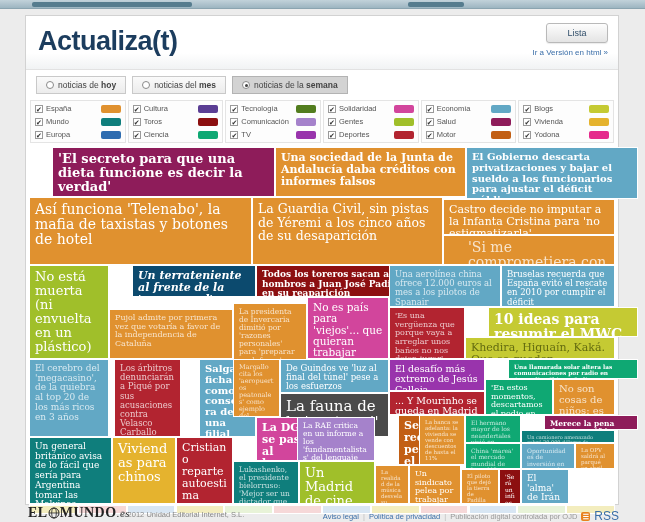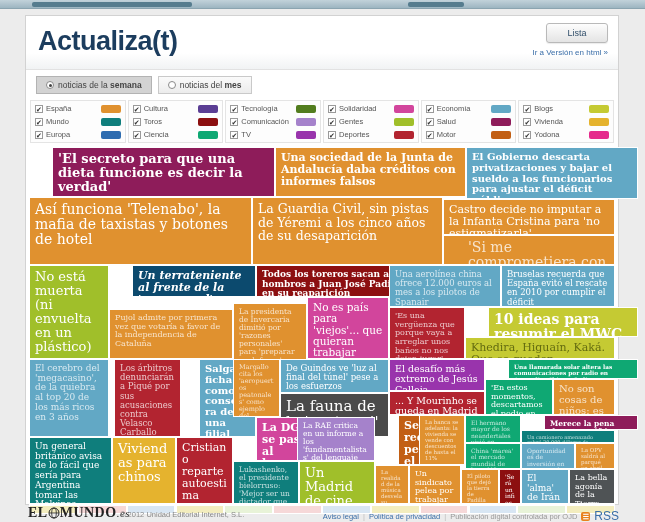--- a/index.html
+++ b/index.html
@@ -70,27 +70,31 @@
 </div>
 
 <div class="card">
   <div class="card-header">
     <div class="app-title">Actualiza(t)</div>
     <div class="lista-btn">Lista</div>
     <div class="html-link">Ir a Versión en html »</div>
   </div>
 
   <div class="radio-row" id="radio-row">
+      <div class="radio-tab">
+        <span class="radio-dot"></span>
+        <span><span>noticias de </span><b>hoy</b></span>
+      </div>
+      <div class="radio-tab">
+        <span class="radio-dot"></span>
+        <span><span>noticias del </span><b>mes</b></span>
+      </div>
       <div class="radio-tab sel">
         <span class="radio-dot"></span>
         <span><span>noticias de la </span><b>semana</b></span>
-      </div>
-      <div class="radio-tab">
-        <span class="radio-dot"></span>
-        <span><span>noticias del </span><b>mes</b></span>
       </div>
     </div>
 
   <div class="cat-grid" id="cat-grid">
       <div class="cat-col">
         <div class="cat-cell">
           <span class="chk">✔</span>
           <span class="cat-label">España</span>
           <span class="swatch" style="background: rgb(224, 145, 47);"></span>
         </div>
@@ -235,21 +239,20 @@
       <a class="tile" style="left: 0px; top: 290px; width: 83px; height: 67px; background: rgb(15, 126, 124); font-size: 9px;">Un general británico avisa de lo fácil que sería para Argentina tomar las Malvinas</a>
       <a class="tile" style="left: 83px; top: 290px; width: 64px; height: 67px; background: rgb(229, 179, 46); font-size: 13px;">Viviendas para chinos</a>
       <a class="tile" style="left: 147px; top: 290px; width: 57px; height: 67px; background: rgb(178, 36, 48); font-size: 11px;">Cristiano reparte autoestima</a>
       <a class="tile m" style="left: 204px; top: 314px; width: 66px; height: 43px; background: rgb(15, 126, 124); font-size: 7.5px;">Lukashenko, el presidente bielorruso: 'Mejor ser un dictador que ser gay'</a>
       <a class="tile" style="left: 270px; top: 314px; width: 76px; height: 43px; background: rgb(160, 191, 42); font-size: 13px;">Un Madrid de cine en 3-D</a>
       <a class="tile m" style="left: 346px; top: 318px; width: 34px; height: 39px; background: rgb(224, 145, 47); font-size: 5.5px;">La realidad de la música desvela su atención: 'toda la publicidad es mentira'</a>
       <a class="tile" style="left: 380px; top: 318px; width: 52px; height: 39px; background: rgb(224, 145, 47); font-size: 8px;">Un sindicato pelea por trabajar</a>
       <a class="tile m" style="left: 432px; top: 322px; width: 38px; height: 35px; background: rgb(224, 145, 47); font-size: 5.5px;">El piloto que dejó la tierra de Padilla para volar de nuevo</a>
       <a class="tile" style="left: 470px; top: 322px; width: 22px; height: 35px; background: rgb(140, 15, 16); font-size: 6px;">'Será un infierno para el que venga'</a>
       <a class="tile" style="left: 492px; top: 322px; width: 48px; height: 35px; background: rgb(98, 168, 197); font-size: 9px;">El 'alma' de Irán</a>
-      <a class="tile" style="left: 540px; top: 322px; width: 46px; height: 35px; background: rgb(79, 83, 85); font-size: 8px;">La bella agonía de la Tierra</a>
       <div class="pastel" style="left: 0px; width: 48.8333px; background: rgb(243, 237, 190);"></div>
       <div class="pastel" style="left: 48.8333px; width: 48.8333px; background: rgb(246, 216, 216);"></div>
       <div class="pastel" style="left: 97.6667px; width: 48.8333px; background: rgb(216, 230, 243);"></div>
       <div class="pastel" style="left: 146.5px; width: 48.8333px; background: rgb(243, 237, 190);"></div>
       <div class="pastel" style="left: 195.333px; width: 48.8333px; background: rgb(232, 243, 216);"></div>
       <div class="pastel" style="left: 244.167px; width: 48.8333px; background: rgb(246, 216, 216);"></div>
       <div class="pastel" style="left: 293px; width: 48.8333px; background: rgb(216, 230, 243);"></div>
       <div class="pastel" style="left: 341.833px; width: 48.8333px; background: rgb(243, 237, 190);"></div>
       <div class="pastel" style="left: 390.667px; width: 48.8333px; background: rgb(246, 216, 216);"></div>
       <div class="pastel" style="left: 439.5px; width: 48.8333px; background: rgb(216, 230, 243);"></div>

